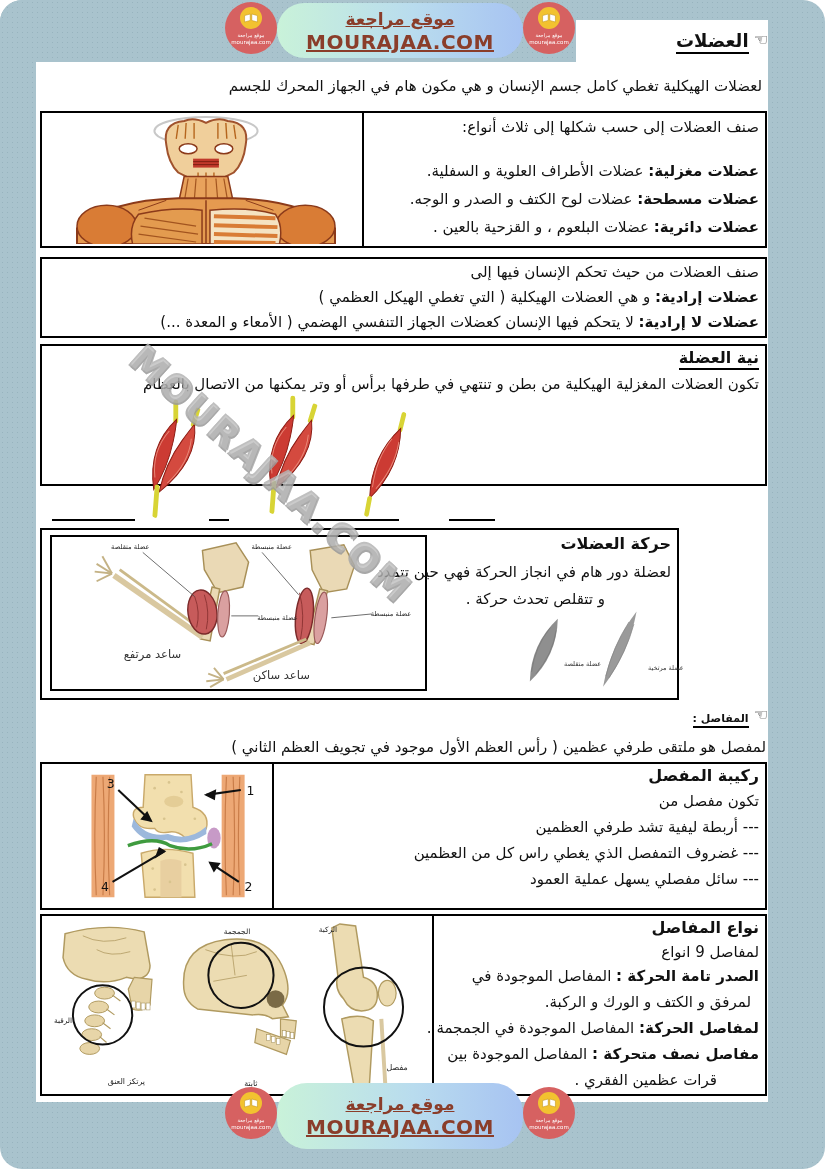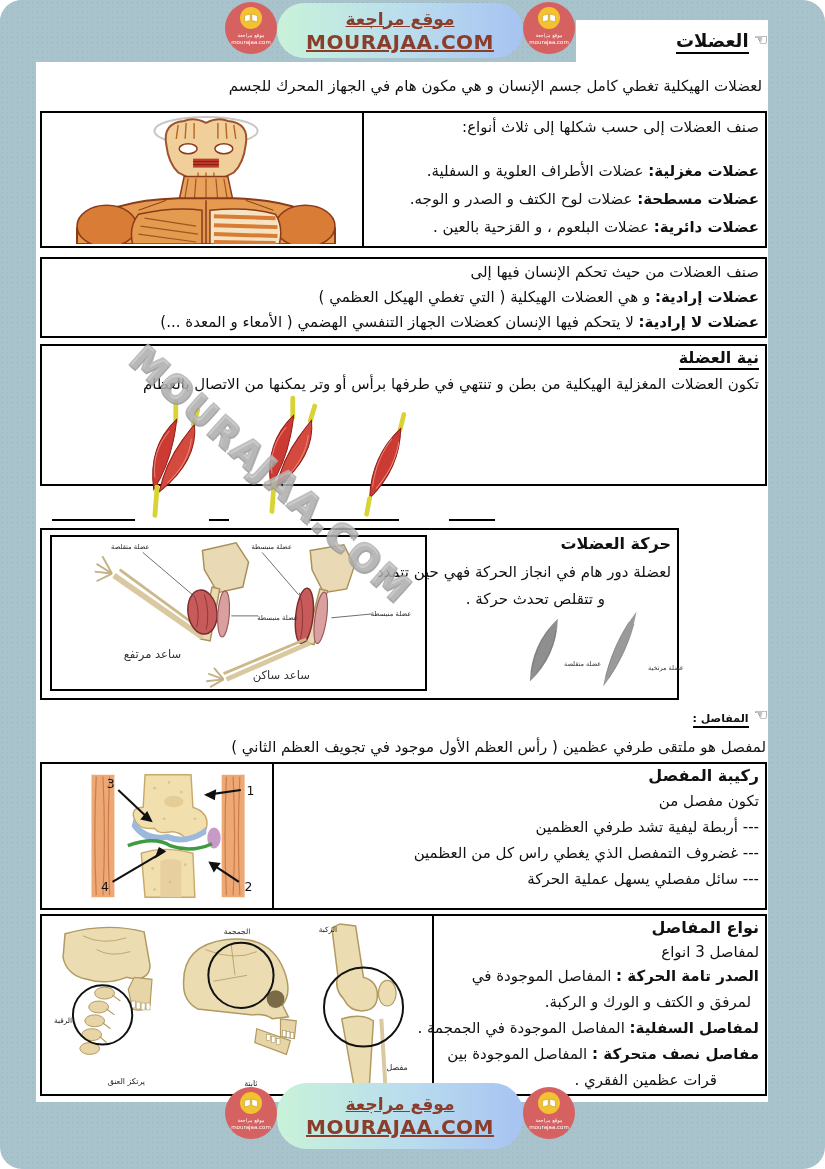--- a/index.html
+++ b/index.html
@@ -307,21 +307,21 @@
         <text x="178" y="127" font-size="13" text-anchor="middle" fill="#111">2</text>
         <text x="34" y="20" font-size="13" text-anchor="middle" fill="#111">3</text>
         <text x="28" y="127" font-size="13" text-anchor="middle" fill="#111">4</text>
       </svg>
     </div>
     <div class="vline" style="left:230px;"></div>
     <div class="btitle rtl abs" style="right:6px;top:2px;">ركيبة المفصل</div>
     <div class="t rtl abs" style="right:6px;top:27px;">تكون مفصل من</div>
     <div class="t rtl abs" style="right:6px;top:53px;">--- أربطة ليفية تشد طرفي العظمين</div>
     <div class="t rtl abs" style="right:6px;top:79px;">--- غضروف التمفصل الذي يغطي راس كل من العظمين</div>
-    <div class="t rtl abs" style="right:6px;top:105px;">--- سائل مفصلي يسهل عملية الحركة</div>
+    <div class="t rtl abs" style="right:6px;top:105px;">--- سائل مفصلي يسهل عملية العمود</div>
   </div>
 
   <div class="box" style="left:40px;top:914px;width:727px;height:182px;">
     <div class="abs" style="left:4px;top:4px;">
       <svg width="383" height="170" viewBox="0 0 385 172" style="font-family:inherit;">
         <path d="M18 14 Q60 2 98 12 L104 46 Q104 58 90 60 L80 58 Q60 66 40 60 Q20 56 16 38 Z" fill="#ecdcb2" stroke="#b09a60" stroke-width="1.5"></path>
         <g stroke="#b09a60" stroke-width="0.8" fill="none">
             <path d="M36 16 Q56 26 80 18"></path>
             <path d="M50 30 Q64 38 84 32"></path>
           </g>
@@ -374,24 +374,24 @@
         <ellipse cx="344" cy="74" rx="9" ry="13" fill="#ecdcb2" stroke="#b09a60" stroke-width="1.2"></ellipse>
         <path d="M298 100 Q318 94 330 102 L326 166 L310 166 Z" fill="#ecdcb2" stroke="#b09a60" stroke-width="1.5"></path>
         <path d="M338 100 L342 166" stroke="#d9c8a0" stroke-width="4" fill="none"></path>
         <circle cx="320" cy="88" r="40" fill="none" stroke="#111" stroke-width="2"></circle>
         <text x="284" y="12" font-size="7.5" text-anchor="middle" fill="#222">الركبة</text>
         <text x="354" y="152" font-size="8" text-anchor="middle" fill="#222">مفصل</text>
       </svg>
     </div>
     <div class="vline" style="left:390px;"></div>
     <div class="btitle rtl abs" style="right:6px;top:2px;">نواع المفاصل</div>
-    <div class="t rtl abs" style="right:6px;top:26px;">لمفاصل 3 انواع</div>
+    <div class="t rtl abs" style="right:6px;top:26px;">لمفاصل 9 انواع</div>
     <div class="t rtl abs" style="right:6px;top:50px;"><b>الصدر تامة الحركة :</b> <span>المفاصل الموجودة في</span></div>
     <div class="t rtl abs" style="right:14px;top:76px;">لمرفق و الكتف و الورك و الركبة.</div>
-    <div class="t rtl abs" style="right:6px;top:102px;"><b>لمفاصل السفلية:</b> <span>المفاصل الموجودة في الجمجمة .</span></div>
+    <div class="t rtl abs" style="right:6px;top:102px;"><b>لمفاصل الحركة:</b> <span>المفاصل الموجودة في الجمجمة .</span></div>
     <div class="t rtl abs" style="right:6px;top:128px;"><b>مفاصل نصف متحركة :</b> <span>المفاصل الموجودة بين</span></div>
     <div class="t rtl abs" style="right:48px;top:154px;">قرات عظمين الفقري .</div>
   </div>
 
   <div class="logo-circle" style="left:225px;top:1087px;">
     <div class="logo-yellow">
       <svg width="16" height="10" viewBox="0 0 20 12">
           <path d="M2 3 L9 1 L9 9 L2 11 Z" fill="#fff" stroke="#b8860b" stroke-width="0.6"></path>
           <path d="M18 3 L11 1 L11 9 L18 11 Z" fill="#fff" stroke="#b8860b" stroke-width="0.6"></path>
         </svg>

